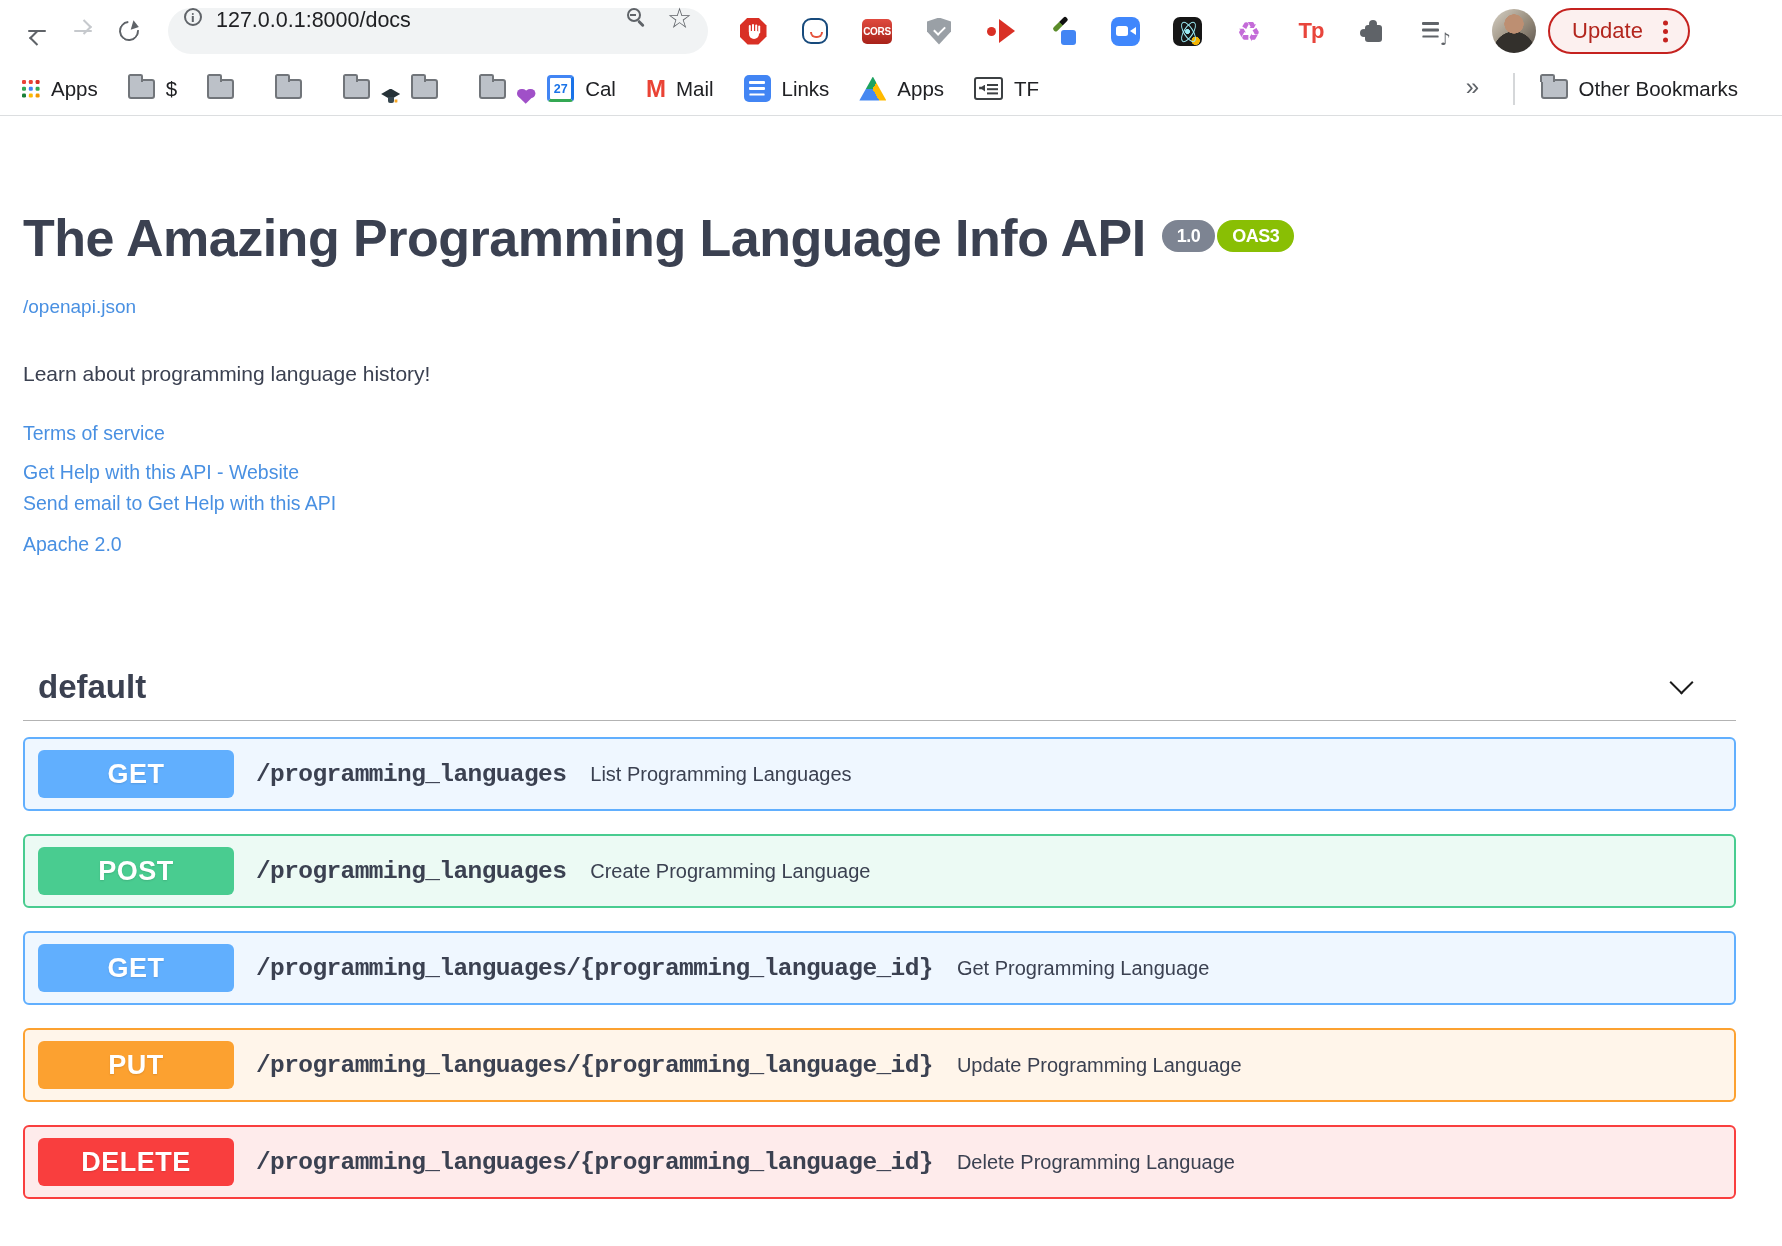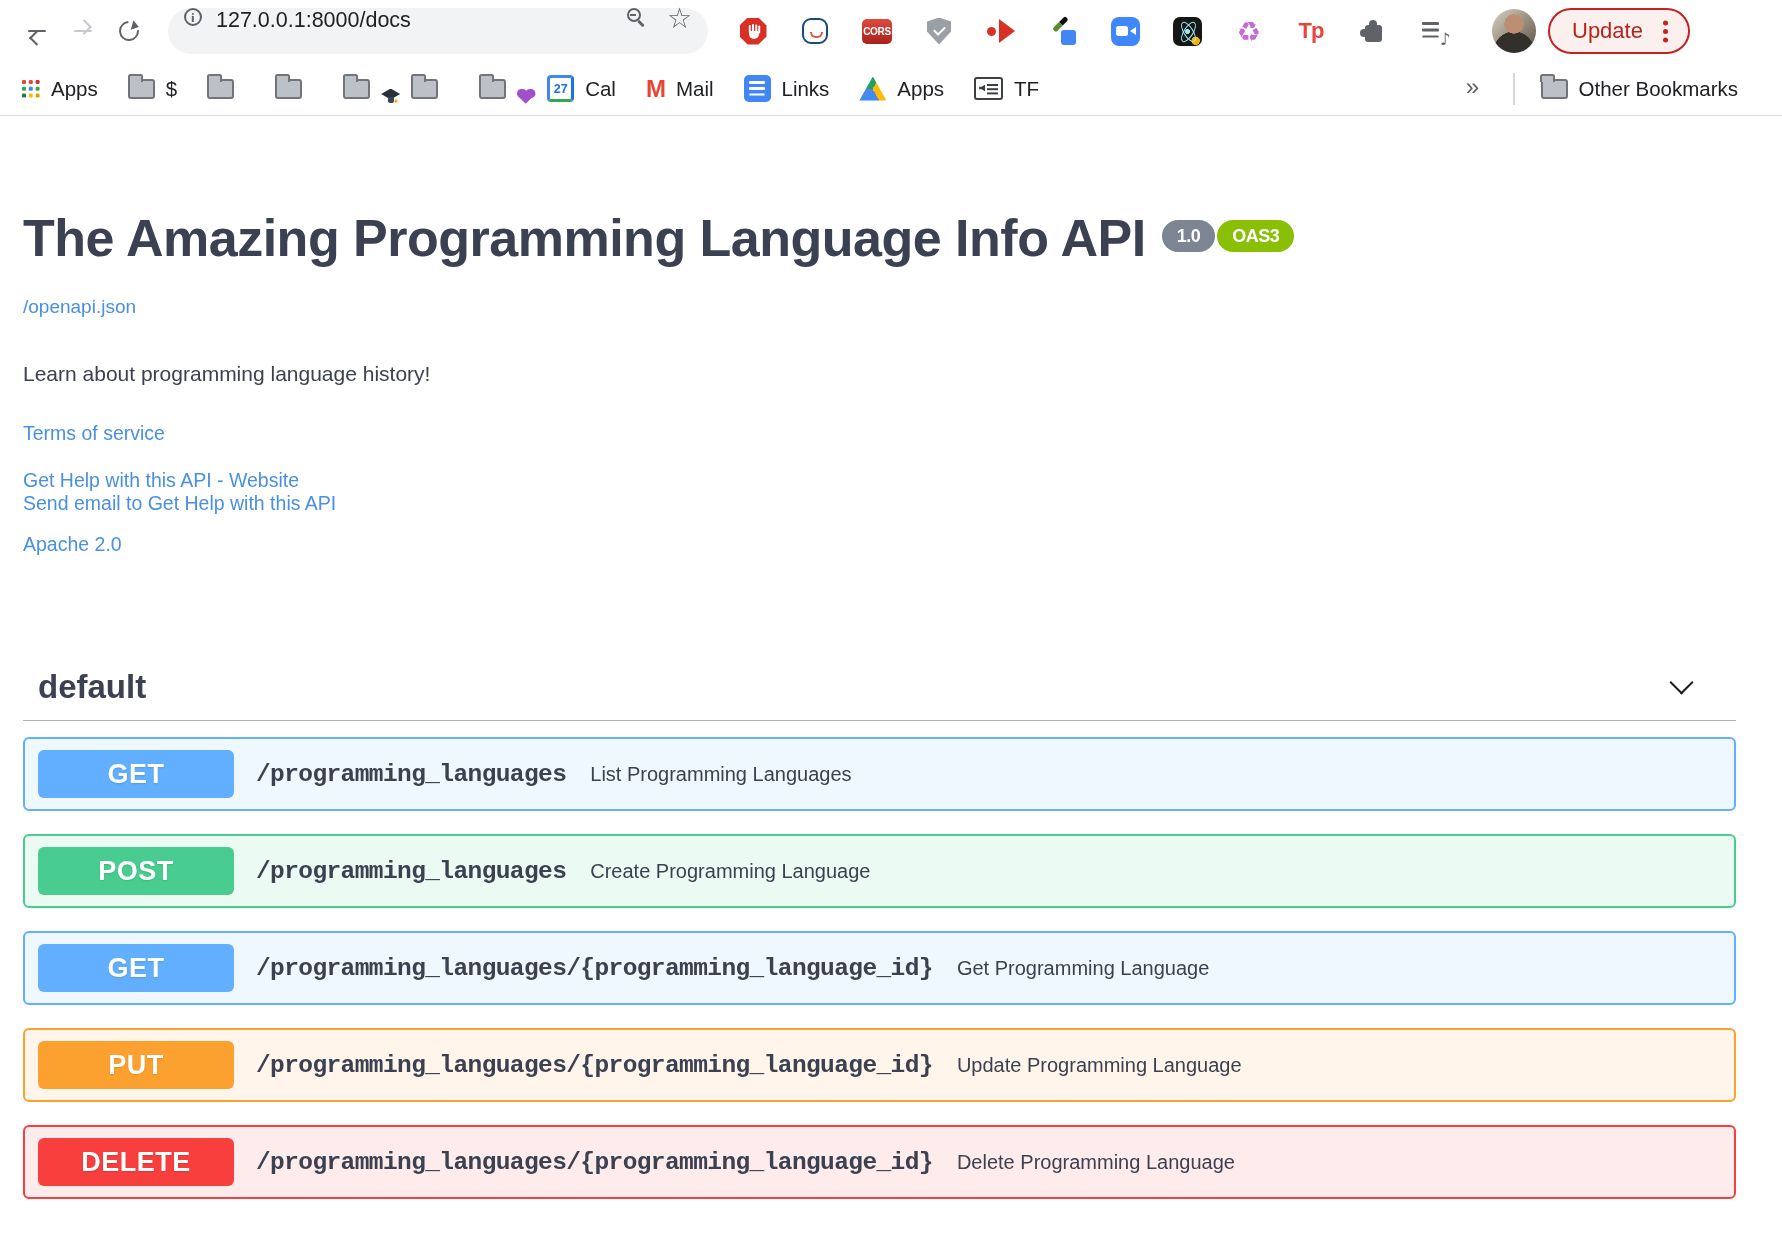--- a/index.html
+++ b/index.html
@@ -107,22 +107,22 @@
   
   .content{padding:0 46px 0 23px}
   .api-title{margin:94px 0 0;display:flex;align-items:flex-start;gap:16px;
     font-size:52px;line-height:1.08;font-weight:700;color:#3b4151;letter-spacing:-.5px}
   .badges{display:flex;gap:2px;margin-top:10px}
   .badge{color:#fff;font-size:18px;font-weight:700;padding:7px 15px;border-radius:40px;line-height:1}
   .spec-link{display:table;margin-top:30px;font-size:19px;color:#4990e2;text-decoration:none;cursor:pointer}
   .api-desc{margin-top:44px;font-size:21px;color:#3b4151}
   .info-link{display:table;font-size:19.5px;color:#4990e2;text-decoration:none;cursor:pointer}
   .info-link-0{margin-top:36px}
-  .info-link-1{margin-top:24px}
-  .info-link-2{}
+  .info-link-1{margin-top:16px}
+  .info-link-2{margin-top:8px}
   .info-link-3{margin-top:18px}
 
   .section-head{margin-top:112px;display:flex;align-items:center;justify-content:space-between;padding-left:15px;cursor:pointer}
   .section-title{font-size:33px;font-weight:700;color:#3b4151;margin:0}
   .i-chevron-down{width:17px;height:17px;border-right:2.6px solid #1b1b1b;border-bottom:2.6px solid #1b1b1b;transform:rotate(45deg);margin:-10px 46px 0 0}
   .section-divider{margin-top:14px;height:0;border-bottom:1.5px solid #b3b3b3}
 
   .ops{margin-top:16px}
   .op-row{height:74px;border:2px solid var(--c);background:var(--bg);border-radius:6px;display:flex;align-items:center;margin-bottom:23px;cursor:pointer}
   .op-method{width:196px;height:48px;margin-left:13px;flex:none;border-radius:6px;background:var(--c);color:#fff;

